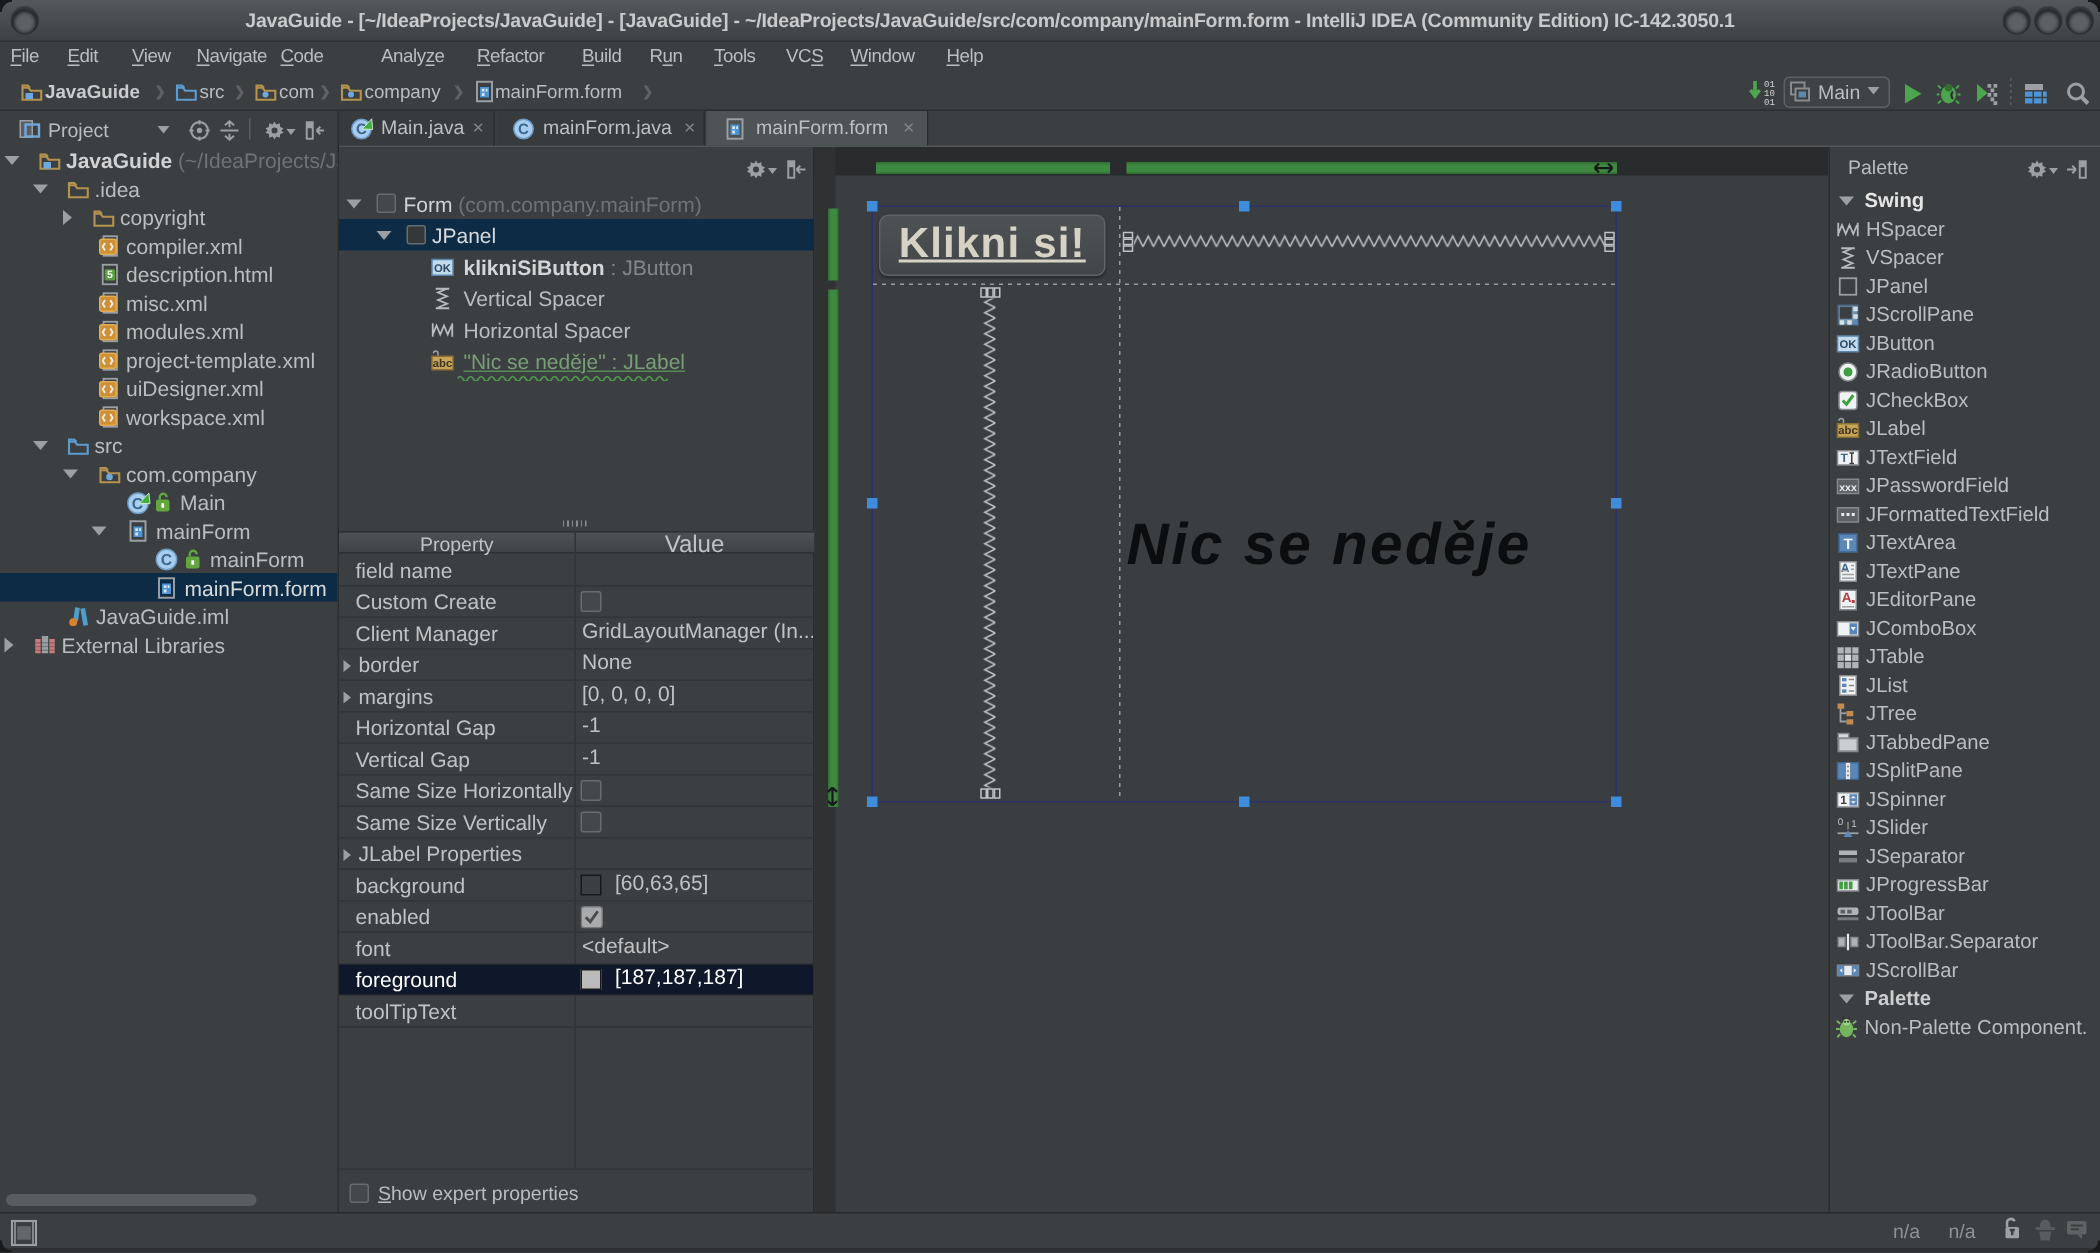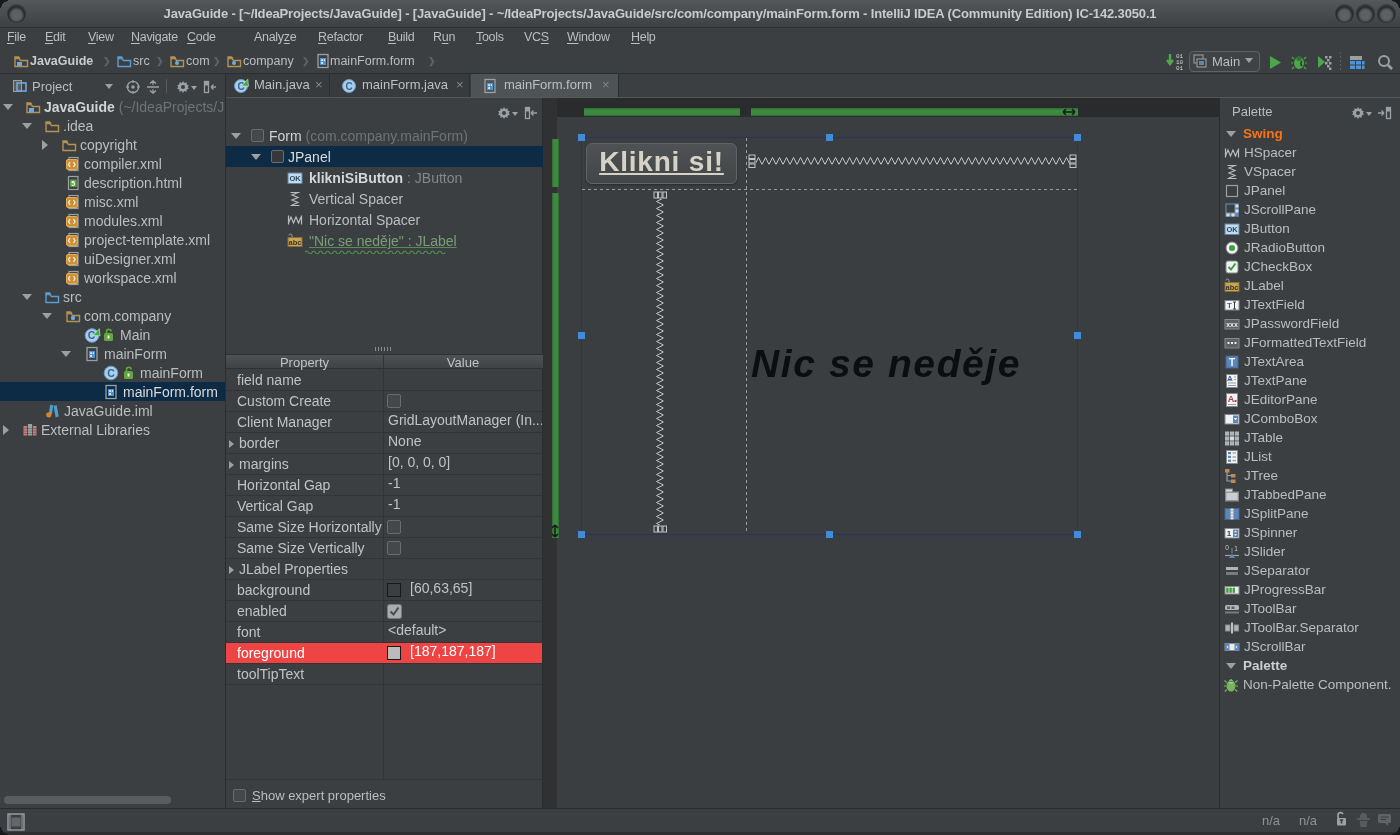--- a/index.html
+++ b/index.html
@@ -420,21 +420,21 @@
     <svg class="abs" style="left:305px;top:248px" width="145" height="6">
         <path d="M0,3 L145,3" stroke="#4f9a4f" stroke-width="1.1" stroke-dasharray="0" fill="none" transform="translate(0,0)" opacity="0"></path>
         <path d="M0,4.5 Q1.75,1.5 3.5,4.5 T7,4.5 T10.5,4.5 T14,4.5 T17.5,4.5 T21,4.5 T24.5,4.5 T28,4.5 T31.5,4.5 T35,4.5 T38.5,4.5 T42,4.5 T45.5,4.5 T49,4.5 T52.5,4.5 T56,4.5 T59.5,4.5 T63,4.5 T66.5,4.5 T70,4.5 T73.5,4.5 T77,4.5 T80.5,4.5 T84,4.5 T87.5,4.5 T91,4.5 T94.5,4.5 T98,4.5 T101.5,4.5 T105,4.5 T108.5,4.5 T112,4.5 T115.5,4.5 T119,4.5 T122.5,4.5 T126,4.5 T129.5,4.5 T133,4.5 T136.5,4.5 T140,4.5" stroke="#4f9a4f" stroke-width="1.1" fill="none"></path>
       </svg>
     <div class="abs" style="left:375px;top:347px;width:16px;height:4px;background:repeating-linear-gradient(90deg,#8a8d8f 0 1px, transparent 1px 3px);"></div>
   </div>
 
   <div id="props">
     <div class="abs" style="left:226px;top:354px;width:317px;height:15px;background:linear-gradient(#4e5254,#3f4345);border-top:1px solid #2e3133;border-bottom:1px solid #2e3133;"></div>
     <div class="abs" style="left:226px;top:355px;width:157px;text-align:center;color:#c0c2c4;font-size:13px;">Property</div>
-    <div class="abs" style="left:383px;top:355px;width:160px;text-align:center;color:#c0c2c4;font-size:13px;">Value</div>
+    <div class="abs" style="left:383px;top:355px;width:160px;text-align:center;color:#c0c2c4;font-size:16px;">Value</div>
     <div class="abs" style="left:383px;top:354px;width:1px;height:425px;background:#303436;"></div>
     <div class="abs" id="ptable" style="left:226px;top:370px;width:317px;">
       <div class="prow" style="top:0px">
           <span class="pl">field name</span>
         </div>
       <div class="prow" style="top:21px">
           <span class="pl">Custom Create</span>
           <span class="pcheck"></span>
         </div>
       <div class="prow" style="top:42px">
@@ -480,21 +480,21 @@
           <span class="pl">enabled</span>
           <svg style="position:absolute;left:161px;top:3px" width="15" height="15">
             <rect x="0.5" y="0.5" width="14" height="14" rx="2" fill="#a9abad" stroke="#77797b"></rect>
             <path d="M3.5,7.5 L6.5,10.5 L11.5,3.5" stroke="#4a4d4f" stroke-width="2" fill="none"></path>
           </svg>
         </div>
       <div class="prow" style="top:252px">
           <span class="pl">font</span>
           <span class="pv">&lt;default&gt;</span>
         </div>
-      <div class="prow" style="top:273px;background:#ef4444;color:#fff;text-align:center;">
+      <div class="prow" style="top:273px;background:#0f172a;color:#fff;text-align:center;">
           <span class="pl">foreground</span>
           <span class="pswatch" style="background:#bbbbbb"></span>
           <span class="pv" style="left:184px">[187,187,187]</span>
         </div>
       <div class="prow" style="top:294px">
           <span class="pl">toolTipText</span>
         </div>
     </div>
     <div class="abs" style="left:226px;top:779px;width:317px;height:1px;background:#313537;"></div>
     <div class="abs" style="left:233px;top:789px;width:13px;height:13px;background:#45484b;border:1px solid #686c6e;border-radius:2px;"></div>
@@ -574,21 +574,21 @@
     <svg class="abs" style="left:1378px;top:106px" width="14" height="14">
         <rect x="8.5" y="1.5" width="4" height="11" fill="none" stroke="#9aa0a3" stroke-width="1.3"></rect>
         <rect x="8.5" y="1.5" width="4" height="4" fill="#9aa0a3"></rect>
         <path d="M0,7 H6 M6,7 L3.5,4.5 M6,7 L3.5,9.5" stroke="#9aa0a3" stroke-width="1.3" fill="none"></path>
       </svg>
     <div class="abs" style="left:1219px;top:124px;width:181px;">
       <div class="palrow">
           <span class="sp" style="width:7px"></span>
           <span class="arr"></span>
           <span class="sp" style="width:7px"></span>
-          <b style="color:#f97316">Swing</b>
+          <b style="color:#e5e5e5">Swing</b>
         </div>
       <div class="palrow"><span class="sp" style="width:5px"></span><svg width="16" height="16">
             <path d="M1.5,3.5 V12.5 M14.5,3.5 V12.5 M1.5,11 L4,5 L6.5,11 L9,5 L11.5,11 L14,5" stroke="#b9bcbe" stroke-width="1.2" fill="none"></path>
           </svg>HSpacer</div>
       <div class="palrow"><span class="sp" style="width:5px"></span><svg width="16" height="16">
             <path d="M3.5,1.5 H12.5 M3.5,14.5 H12.5 M11,1.5 L5,4 L11,6.5 L5,9 L11,11.5 L5,14" stroke="#b9bcbe" stroke-width="1.2" fill="none"></path>
           </svg>VSpacer</div>
       <div class="palrow"><span class="sp" style="width:5px"></span><svg width="16" height="16">
             <rect x="2.5" y="2.5" width="11" height="11" fill="none" stroke="#9aa0a3" stroke-width="1.2"></rect>
           </svg>JPanel</div>

